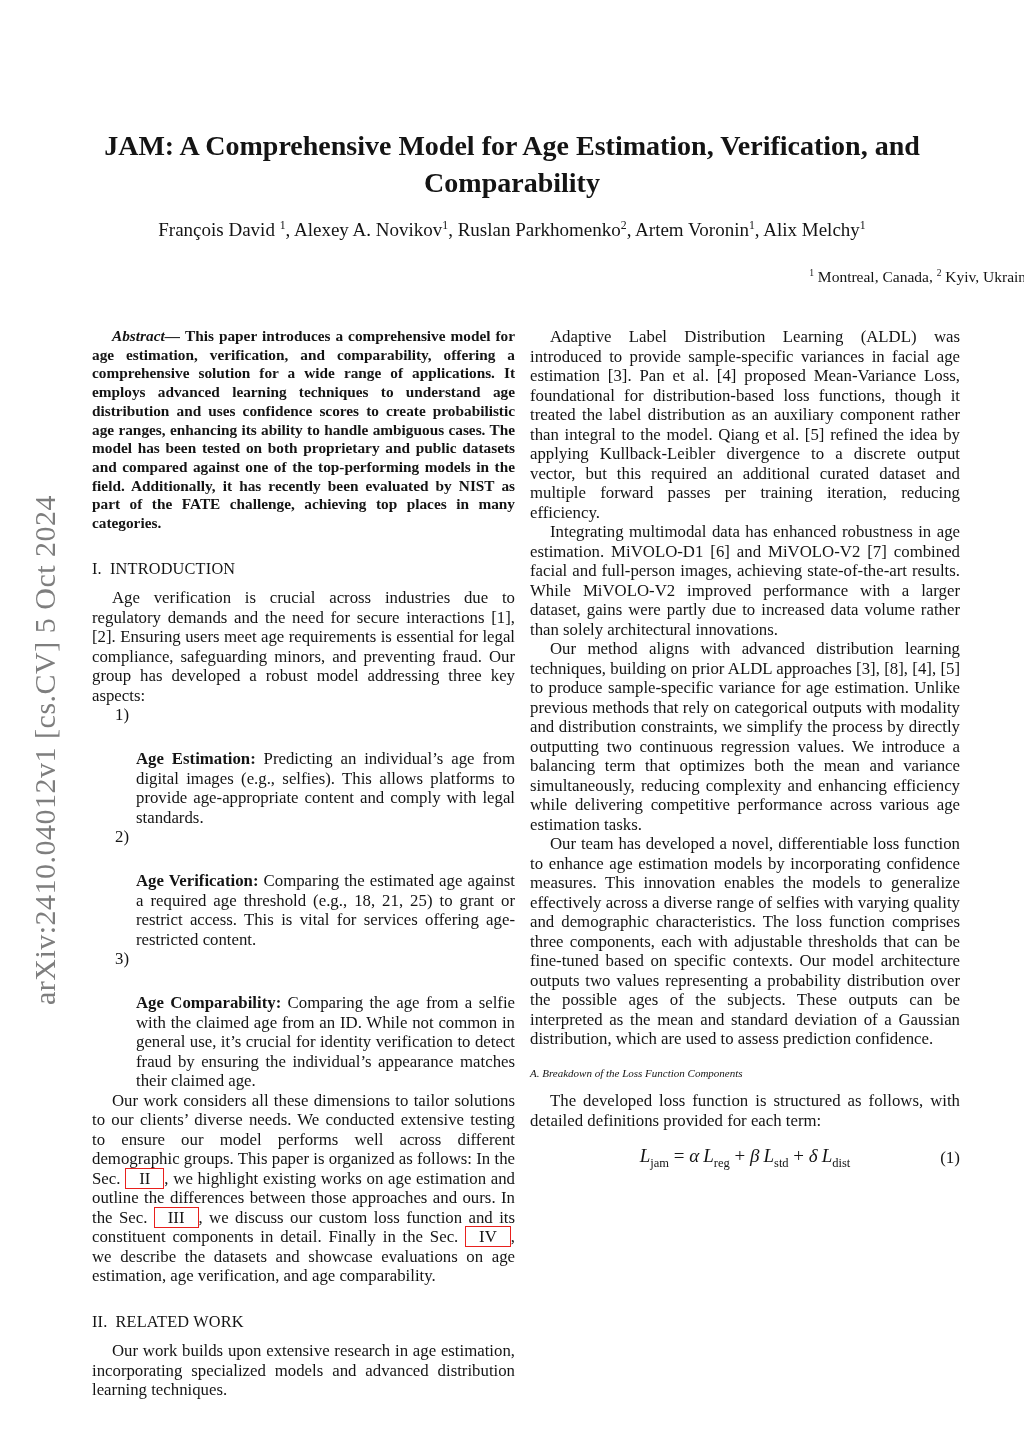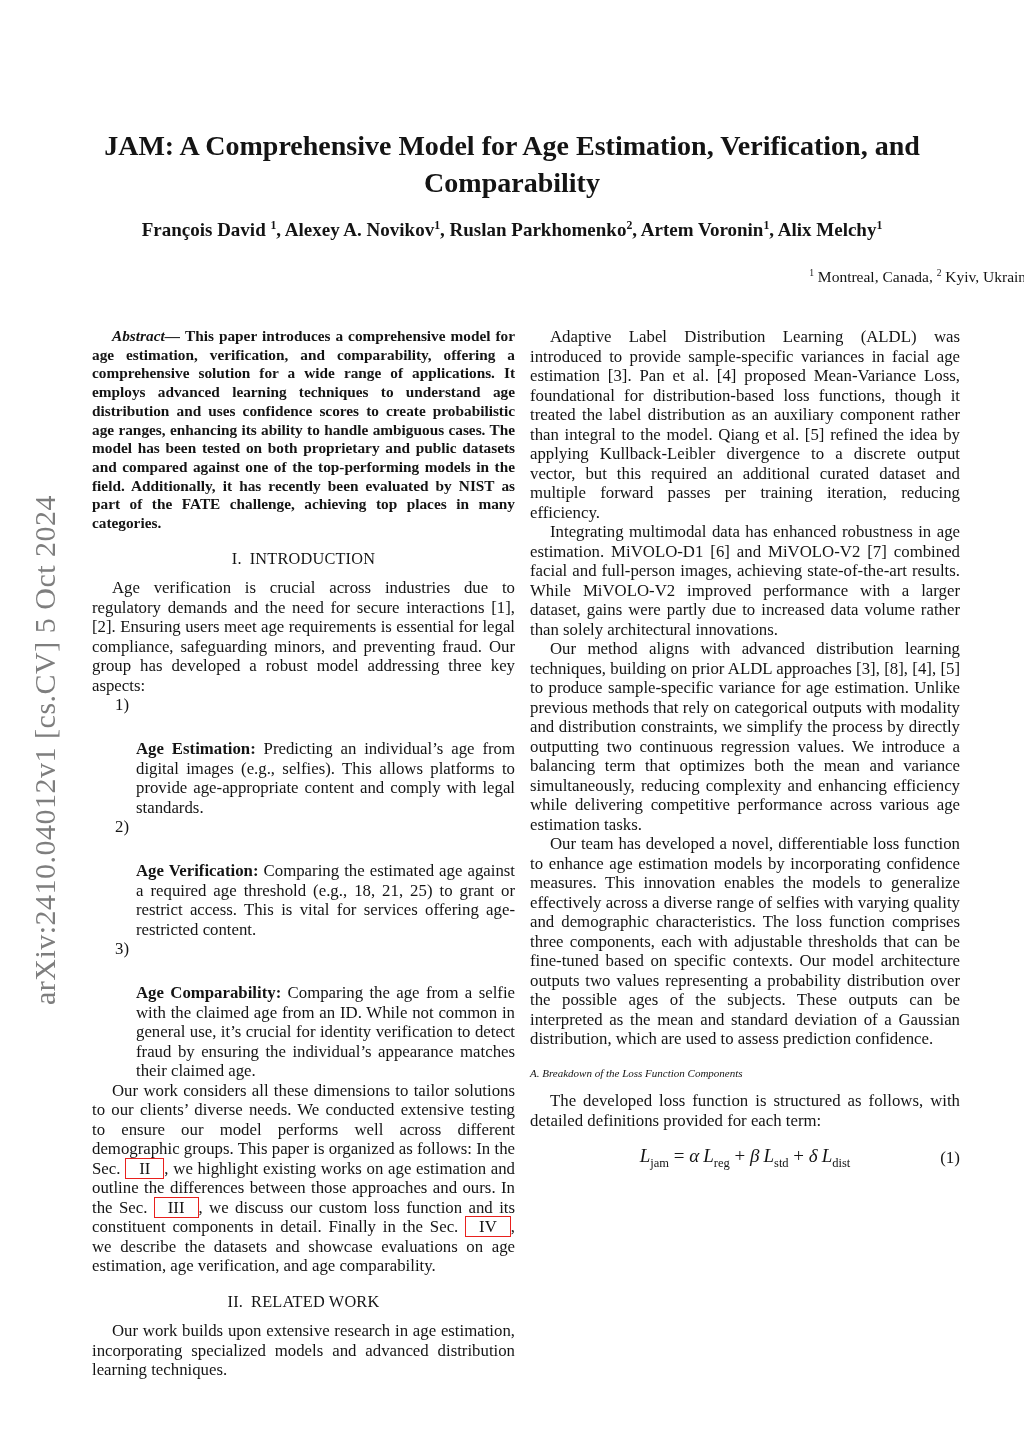--- a/index.html
+++ b/index.html
@@ -27,21 +27,20 @@
     font-weight: bold;
     font-size: 28px;
     line-height: 37px;
   }
   .authors {
     position: absolute;
     top: 217px; left: 132px; width: 760px;
     text-align: center;
     font-size: 19px;
     line-height: 25px;
-    font-weight: bold;
   }
   sup { font-size: 0.62em; vertical-align: super; line-height: 0; }
   .affiliation {
     position: absolute;
     top: 268px; left: 9px; width: 1024px;
     text-align: right;
     font-size: 15.5px;
   }
   .col {
     position: absolute;
@@ -54,23 +53,22 @@
   .col-left  { left: 92px;  width: 423px; }
   .col-right { left: 530px; width: 430px; }
   .abstract {
     font-weight: bold;
     font-size: 15.3px;
     line-height: 18.7px;
     text-indent: 20px;
   }
   .abstract-label { font-style: italic; }
   .sec-heading {
-    text-align: center;
     font-size: 16.3px;
-    margin: 16px 0 10px 0;
+    margin: 26px 0 10px 0;
     letter-spacing: 0.2px;
     text-indent: 0;
     font-weight: normal;
   }
   .sec-heading .sec-num { margin-right: 8px; }
   p.para { margin: 0; text-indent: 20px; }
   .list { margin: 0; }
   .list-item { display: flex; }
   .li-num { flex: 0 0 21px; margin-left: 23px; }
   .li-text { flex: 1; text-align: justify; margin-top: 44px; }

